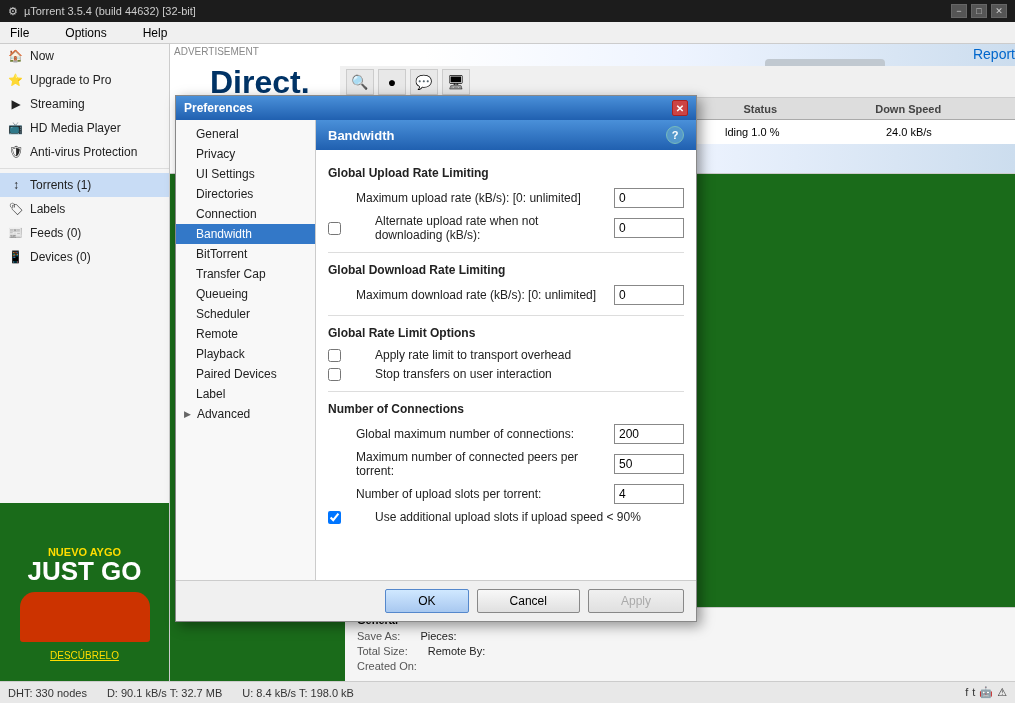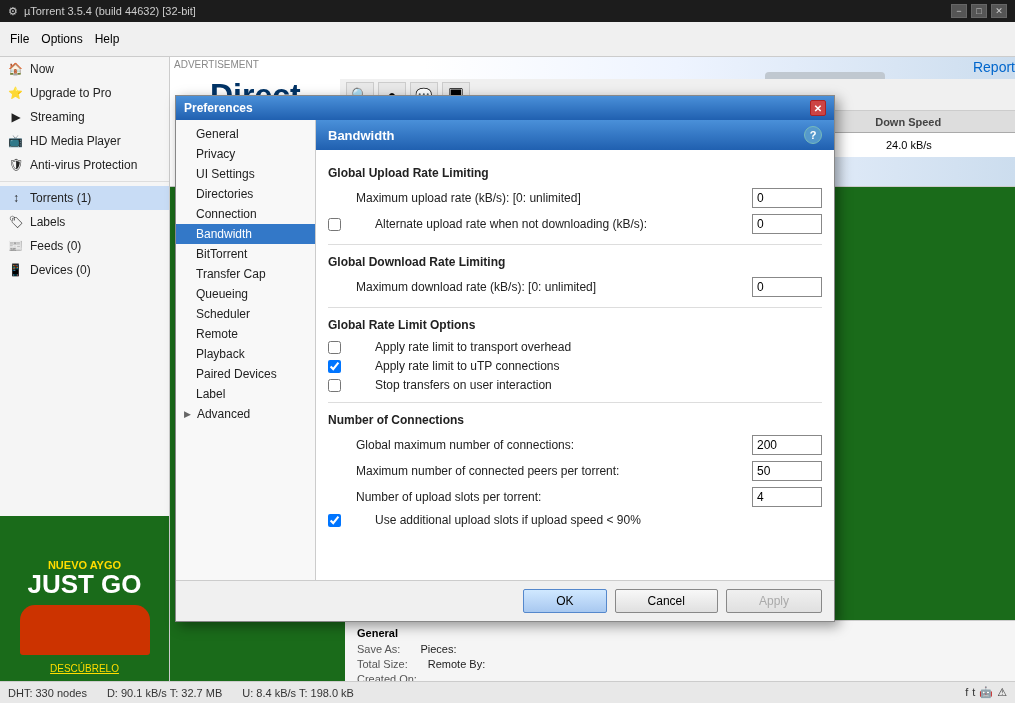--- a/index.html
+++ b/index.html
@@ -32,25 +32,25 @@
       border: 1px solid #666;
       color: #ccc;
       font-size: 9px;
       display: flex; align-items: center; justify-content: center;
       cursor: pointer;
     }
 
     
     .menu-bar {
       background: #f0f0f0;
-      height: 35px;
+      height: 22px;
       display: flex;
       align-items: center;
       padding: 0 4px;
-      gap: 0;
+      gap: 24px;
       border-bottom: 1px solid #ccc;
       font-size: 12px;
     }
     .menu-item {
       padding: 2px 6px;
       cursor: pointer;
     }
 
     
     .app-area {
@@ -110,21 +110,21 @@
       display: flex;
       align-items: center;
       justify-content: center;
       z-index: 100;
     }
 
     .dialog {
       background: #f0f0f0;
       border: 1px solid #888;
       box-shadow: 4px 4px 12px rgba(0,0,0,0.4);
-      width: 660px;
+      width: 522px;
       position: absolute;
       top: 95px;
       left: 175px;
     }
 
     .dialog-title-bar {
       background: linear-gradient(to bottom, #4a90d9 0%, #2060b0 100%);
       color: white;
       padding: 4px 8px;
       display: flex;
@@ -597,24 +597,20 @@
 
           <div class="divider"></div>
 
           <div class="sub-section-title">Global Rate Limit Options</div>
 
           <div class="checkbox-row">
             <input type="checkbox" style="">
             <span class="form-label">Apply rate limit to transport overhead</span>
           </div>
 
-          <div class="checkbox-row">
-            <input type="checkbox" checked="" style="">
-            <span class="form-label">Apply rate limit to uTP connections</span>
-          </div>
 
           <div class="checkbox-row">
             <input type="checkbox" style="">
             <span class="form-label">Stop transfers on user interaction</span>
           </div>
 
           <div class="divider"></div>
 
           <div class="sub-section-title">Number of Connections</div>
 

